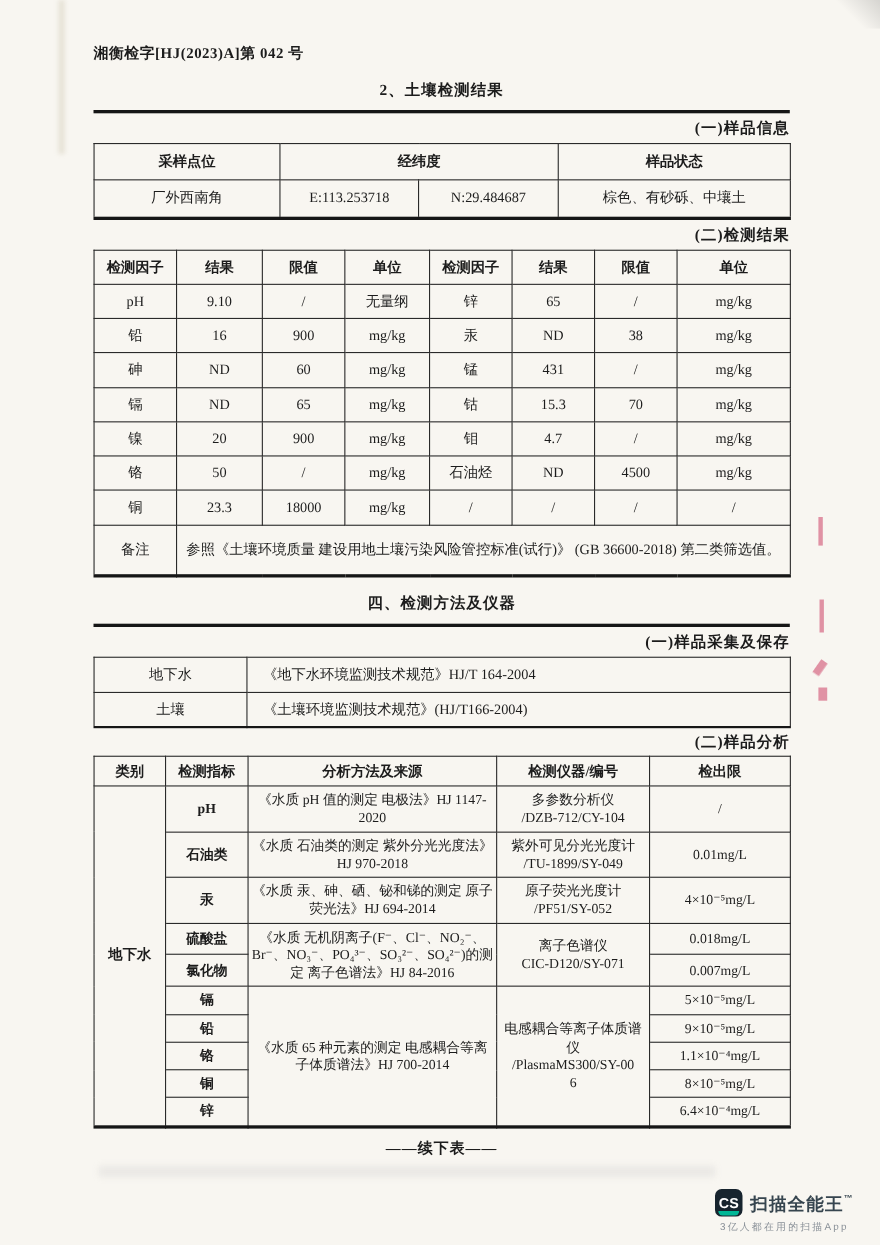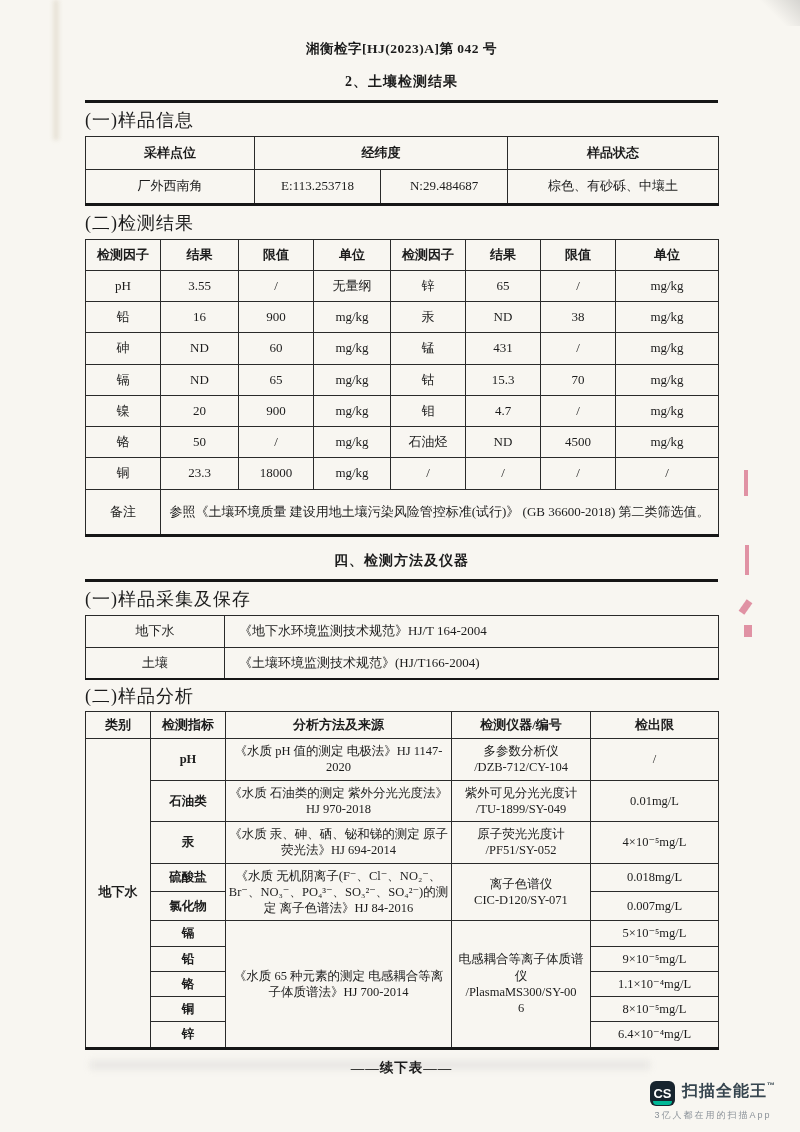--- a/index.html
+++ b/index.html
@@ -13,25 +13,25 @@
   .edge-streak { position:absolute; left:53px; top:0; width:6px; height:140px;
     background:rgba(196,184,160,.30); filter:blur(2px); }
   .corner-smudge { position:absolute; right:0; top:0; width:42px; height:26px;
     background:linear-gradient(225deg, rgba(150,150,148,.35), rgba(150,150,148,0) 60%); }
   .bottom-smudge { position:absolute; left:90px; top:1060px; width:560px; height:10px;
     background:rgba(170,172,178,.18); filter:blur(3px); }
   .red-mark { position:absolute; background:rgba(195,25,70,.45); filter:blur(.6px); }
 
   .content { position:absolute; left:85px; top:0; width:633px; }
 
-  .ref-line { padding-top:40px; text-align:center; font-size:13.5px; font-weight:bold; letter-spacing:.5px; }
+  .ref-line { padding-top:40px; text-align:left; font-size:13.5px; font-weight:bold; letter-spacing:.5px; }
   .h-sec { font-size:14px; font-weight:bold; margin:15px 0 9px 0; letter-spacing:1px;text-align:center; }
 
   .block { border-top:3px solid #161616; }
-  .btitle { text-align:left; font-weight:normal; font-size:18px; padding:5px 0 4px 0; letter-spacing:1px; }
+  .btitle { text-align:right; font-weight:bold; font-size:14px; padding:5px 0 4px 0; letter-spacing:1px; }
   table { width:100%; border-collapse:collapse; table-layout:fixed; border-bottom:3px solid #161616; }
   th, td { border:1px solid #2a2a2a; text-align:center; vertical-align:middle;
     font-size:13px; padding:8px 3px; line-height:1.25; overflow:hidden; }
   th { font-weight:bold; }
 
   .t-results th, .t-results td { padding:7px 2px; }
   .t-results .remark-text { text-align:center; padding:13px 8px; line-height:1.45; }
 
   .t-collect td { padding:7px 3px; }
   .t-collect .std { text-align:left; padding-left:14px; }
@@ -39,21 +39,21 @@
   .t-analysis th { padding:5px 2px; font-size:13px; }
   .t-analysis td { padding:4px 2px; font-size:12.5px; line-height:1.3; }
   .t-analysis .cat { font-weight:bold; font-size:13px; }
   .t-analysis .ind { font-weight:bold; }
   .t-analysis .instr { white-space:pre-line; word-break:break-all; }
 
   .cont-note { text-align:center; font-size:13.5px; font-weight:bold; margin-top:9px; letter-spacing:1px; }
   .page-num { text-align:center; font-size:13px; margin-top:20px; letter-spacing:4px; }
 
   .scanner { position:absolute; right:24px; bottom:10px; text-align:center; }
-  .scanner-top { display:flex; align-items:flex-start; gap:7px; justify-content:flex-end; }
+  .scanner-top { display:flex; align-items:flex-end; gap:7px; justify-content:flex-end; }
   .cs-icon { width:25px; height:25px; border-radius:6px; background:#17242e; position:relative;
     display:flex; align-items:center; justify-content:center;
     color:#fff; font-family:"Liberation Sans","DejaVu Sans",sans-serif; font-weight:bold; font-size:13px; }
   .cs-icon::after { content:""; position:absolute; left:3px; right:3px; bottom:1px; height:4px;
     background:#00b796; border-radius:0 0 4px 4px; }
   .cs-name { font-family:"Liberation Sans","DejaVu Sans",sans-serif; font-weight:bold;
     font-size:16px; color:#36454f; letter-spacing:1px; }
   .cs-tm { font-size:8px; vertical-align:top; color:#36454f; }
   .cs-tag { margin-top:3px; font-family:"Liberation Sans","DejaVu Sans",sans-serif;
     font-size:9px; color:#8a9198; letter-spacing:2px; }
@@ -121,21 +121,21 @@
           <th>结果</th>
           <th>限值</th>
           <th>单位</th>
           <th>检测因子</th>
           <th>结果</th>
           <th>限值</th>
           <th>单位</th>
         </tr>
         <tr>
           <td>pH</td>
-              <td>3.55</td>
+              <td>9.10</td>
               <td>/</td>
               <td>无量纲</td>
               <td>锌</td>
               <td>65</td>
               <td>/</td>
               <td>mg/kg</td>
         </tr>
         <tr>
           <td>铅</td>
               <td>16</td>

